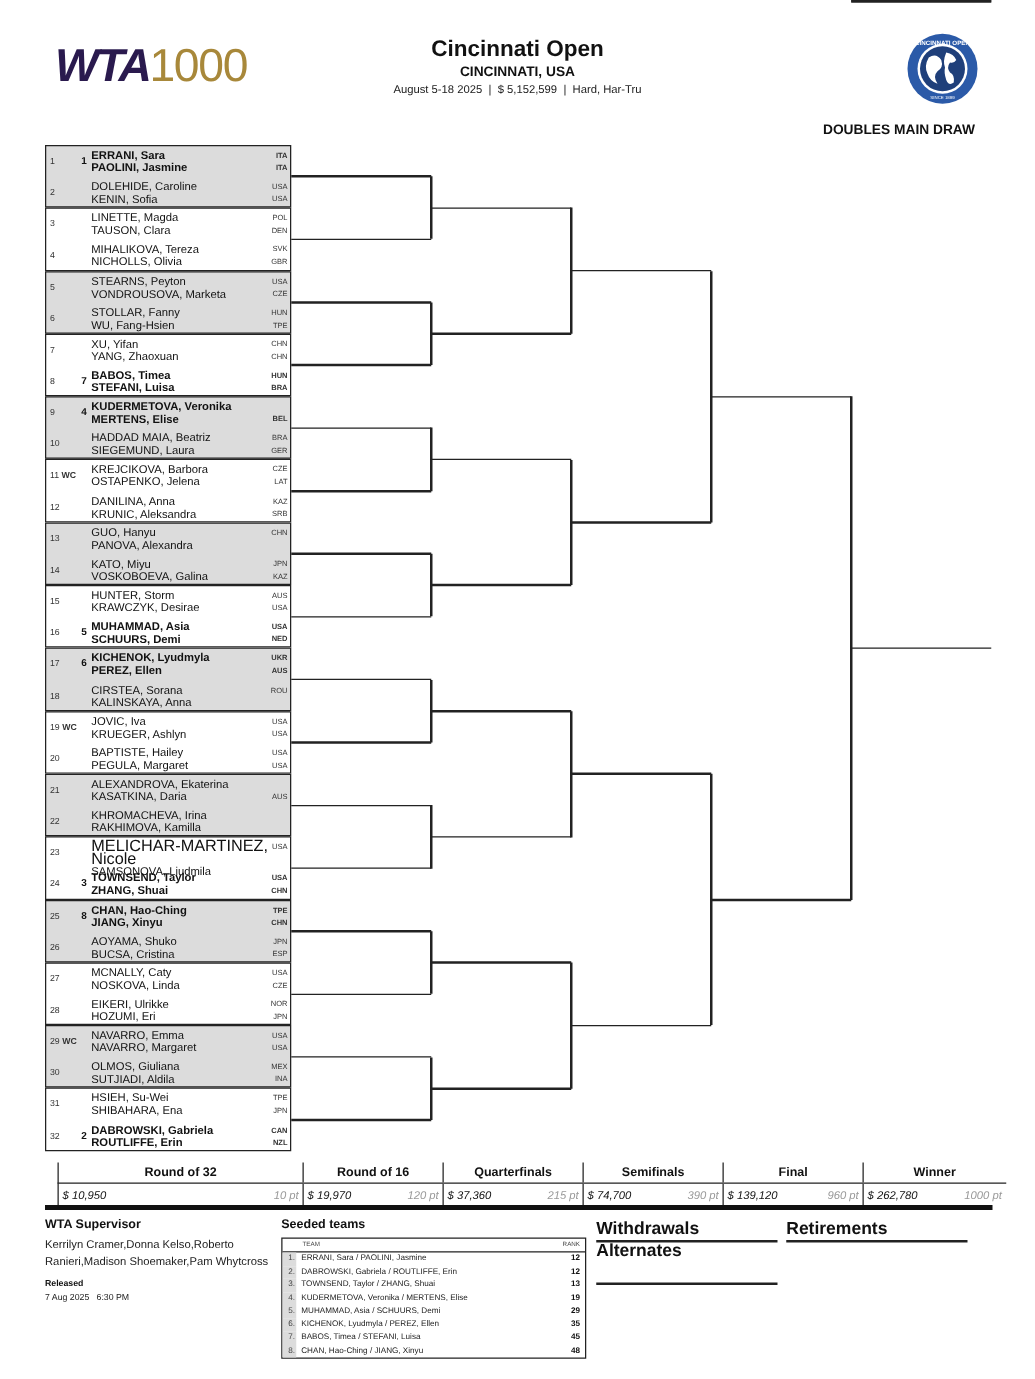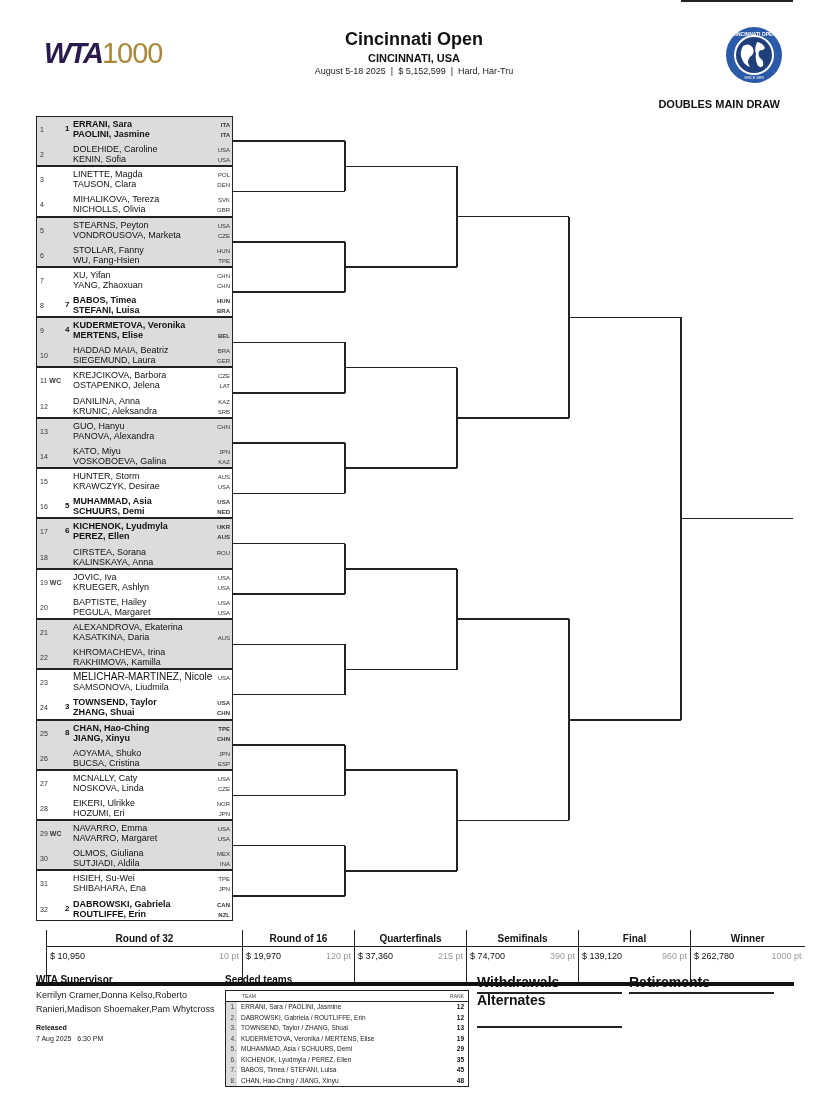--- a/index.html
+++ b/index.html
@@ -1,46 +1,46 @@
 <!DOCTYPE html>
 <html><head>
 <meta charset="utf-8">
 <style>
   html, body { margin:0; padding:0; background:#fff; }
   body { width:828px; height:1103px; position:relative; overflow:hidden; font-family:"Liberation Sans", sans-serif; color:#111; }
   .abs { position:absolute; }
-  .logo-wta { left:44px; top:38px; font-size:29px; font-weight:bold; font-style:italic; letter-spacing:-2px; color:#2a1a4e; line-height:30px; }
+  .logo-wta { left:44px; top:38px; font-size:37px; font-weight:bold; font-style:italic; letter-spacing:-2px; color:#2a1a4e; line-height:30px; }
   .logo-wta .k { color:#a8883a; font-style:normal; font-weight:normal; letter-spacing:-1px; font-family:"Liberation Sans", sans-serif; }
   .title { left:214px; width:400px; text-align:center; }
   .t1 { top:29px; font-size:18px; font-weight:bold; }
   .t2 { top:52px; font-size:11px; font-weight:bold; }
   .t3 { top:66px; font-size:9px; color:#222; }
   .emblem { left:725px; top:26px; width:58px; height:58px; }
   .draw-title { right:48px; top:98px; font-size:11px; font-weight:bold; }
 
   .slots { left:36px; top:116px; width:197px; }
   .pair { position:relative; border:1.5px solid #222; box-sizing:border-box; height:50.3px; }
   .pair.gray { background:#dcdcdc; }
   .pair + .pair { margin-top:0; }
   .slot { position:relative; height:25.15px; font-size:9px; line-height:10px; }
   .slot .num { position:absolute; left:3px; top:8px; font-size:7px; color:#333; }
   .slot .num b { font-size:7px; margin-left:2px; }
   .slot .seed { position:absolute; left:28px; top:7px; font-size:8px; font-weight:bold; }
   .slot .names { position:absolute; left:36px; top:2px; }
   .slot .names.bold { font-weight:bold; }
   .slot .cty { position:absolute; right:2px; top:3px; font-size:6px; line-height:10px; text-align:right; color:#333; }
   .slot .cty.bold { font-weight:bold; }
-  .small { font-size:10px; }
+  .small { font-size:13px; }
 
   .line { position:absolute; background:#222; }
 
   .prize { left:36px; top:930px; width:758px; height:36px; }
   .prize table { border-collapse:collapse; width:758px; table-layout:fixed;margin-left:10px; }
   .prize th { font-size:10px; font-weight:bold; height:16px; border-left:1.5px solid #222; border-bottom:1.5px solid #222; text-align:center; padding:0; }
-  .prize td { font-size:9px; height:35px; border-left:1.5px solid #222; padding:0 3px; position:relative; }
+  .prize td { font-size:9px; height:17px; border-left:1.5px solid #222; padding:0 3px; position:relative;font-style:italic; }
   .prize td .pt { position:absolute; right:3px; top:4px; color:#999; }
   .prize td .money { position:absolute; left:3px; top:4px; }
   .prize .bar { height:4px; background:#111; width:758px; }
 
   .sup-h { left:36px; top:974px; font-size:10px; font-weight:bold; }
   .sup-t { left:36px; top:988px; width:190px; font-size:9px; line-height:14px; color:#222; }
   .rel-h { left:36px; top:1024px; font-size:7px; font-weight:bold; }
   .rel-t { left:36px; top:1035px; font-size:7px; color:#222; }
 
   .seed-h { left:225px; top:974px; font-size:10px; font-weight:bold; }

